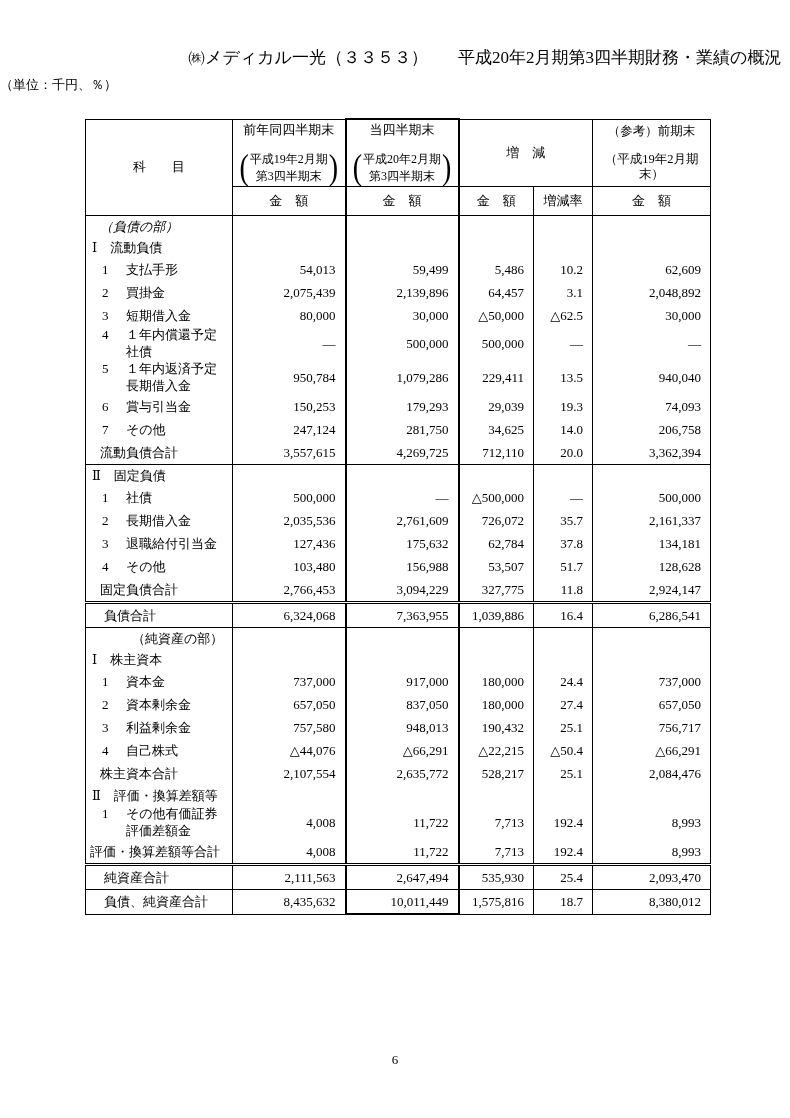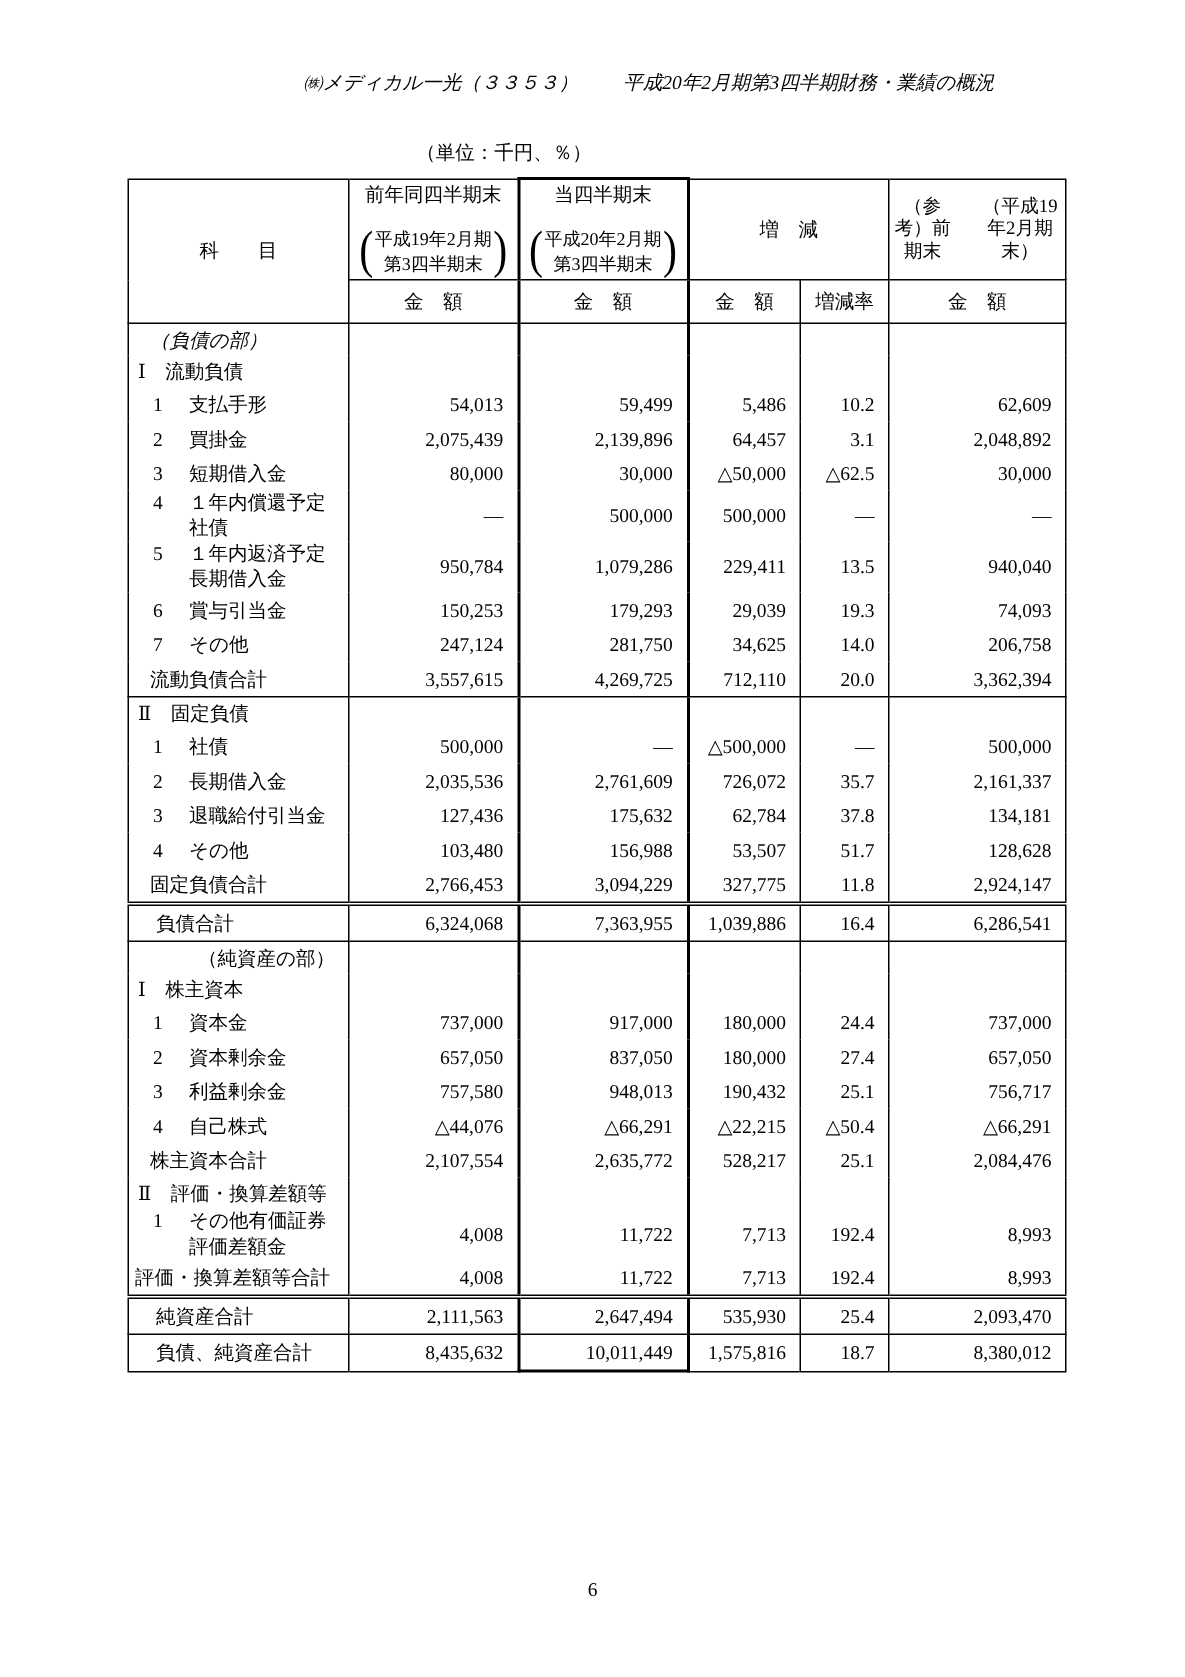--- a/index.html
+++ b/index.html
@@ -3,44 +3,44 @@
 <meta charset="utf-8">
 <style>
   html,body { margin:0; padding:0; }
   body {
     width:790px; height:1118px; position:relative;
     background:#ffffff; color:#000;
     font-family:"Liberation Serif","DejaVu Serif",serif;
     font-size:13px;
   }
   .doc-header {
-    position:absolute; top:46px; left:202px;
-    white-space:nowrap; font-size:13px;font-style:italic;
+    position:absolute; top:46px; left:188px;
+    white-space:nowrap; font-size:17px;
   }
   .doc-header .title { margin-left:30px; }
   .unit-note {
-    position:absolute; top:93px; left:0; width:672px;
-    text-align:center; font-size:13px;
+    position:absolute; top:76px; left:0; width:672px;
+    text-align:left; font-size:13px;
   }
   table.fs {
     position:absolute; top:118px; left:85px;
     border-collapse:collapse; table-layout:fixed;
     width:625px; font-size:13px; line-height:1.2;
     border:1px solid #000;
   }
   th, td { border-left:1px solid #000; border-right:1px solid #000; padding:0; vertical-align:middle; font-weight:normal; }
   thead th { text-align:center; }
   .h1 th { height:66px; border-bottom:1px solid #000; }
   .h2 th { height:28px; border-bottom:1px solid #000;text-align:center; }
   th.subject { border-bottom:1px solid #000; }
   .hstack { display:flex; flex-direction:column; align-items:center; justify-content:center; gap:14px; }
   .paren-wrap { display:flex; align-items:center; justify-content:center; }
   .bigparen { font-size:28px; line-height:1; transform:scaleY(1.25); display:inline-block; font-weight:400; padding:0 1px; }
   .paren-lines { display:flex; flex-direction:column; gap:3px; font-size:12px; }
-  .ref-head { display:flex; flex-direction:row; gap:13px; font-size:12.5px; }
+  .ref-head { display:flex; flex-direction:column; gap:13px; font-size:12.5px; }
   
   td.lbl { text-align:left; }
   td.val { text-align:right; padding-right:9px; }
   .num { display:inline-block; width:24px; }
   .l2 { padding-left:24px; }
   .r-part1 td, .r-part2 td, .r-group td { height:21px; }
   .r-item td, .r-subtotal td, .r-subtotal0 td, .r-total td { height:23px; }
   tr.double td { height:34px; }
   tr.double td.lbl { line-height:1.3; }
   .r-part1 td.lbl { padding-left:14px;font-style:italic; }

